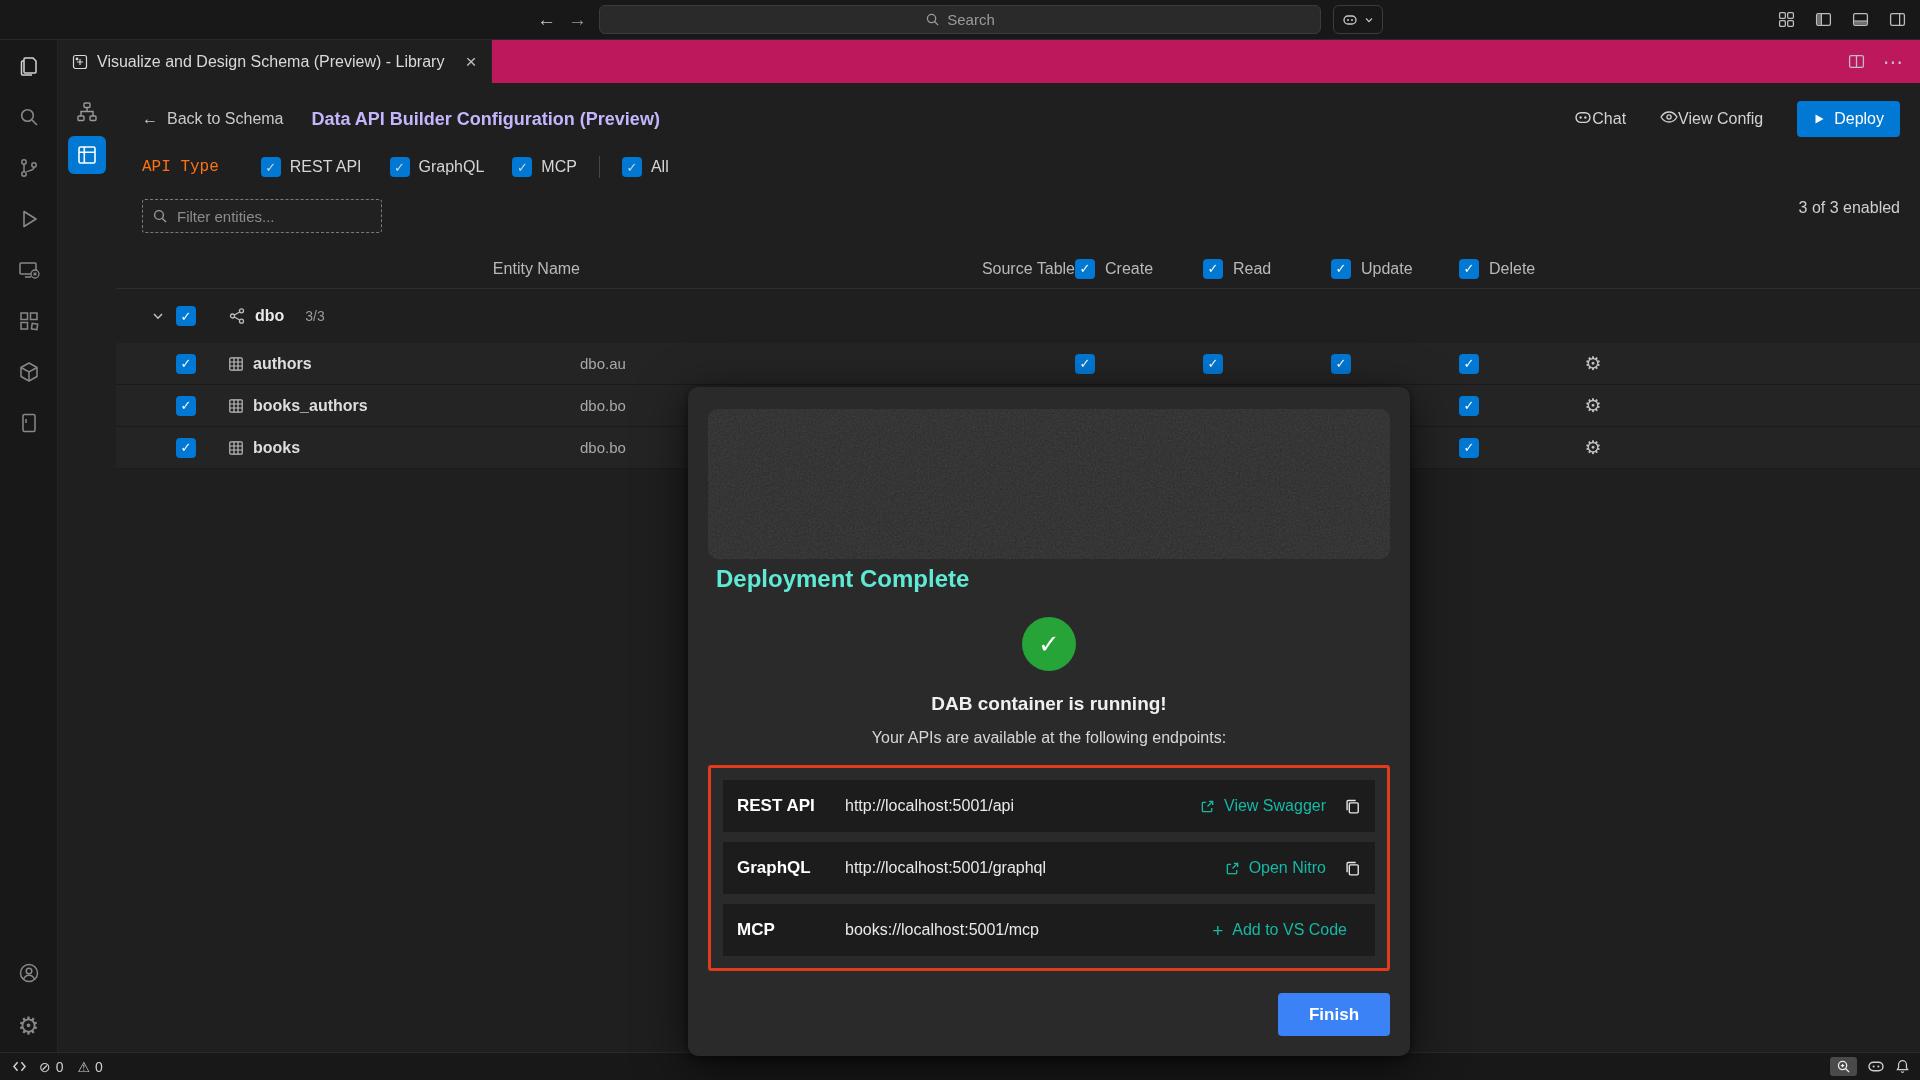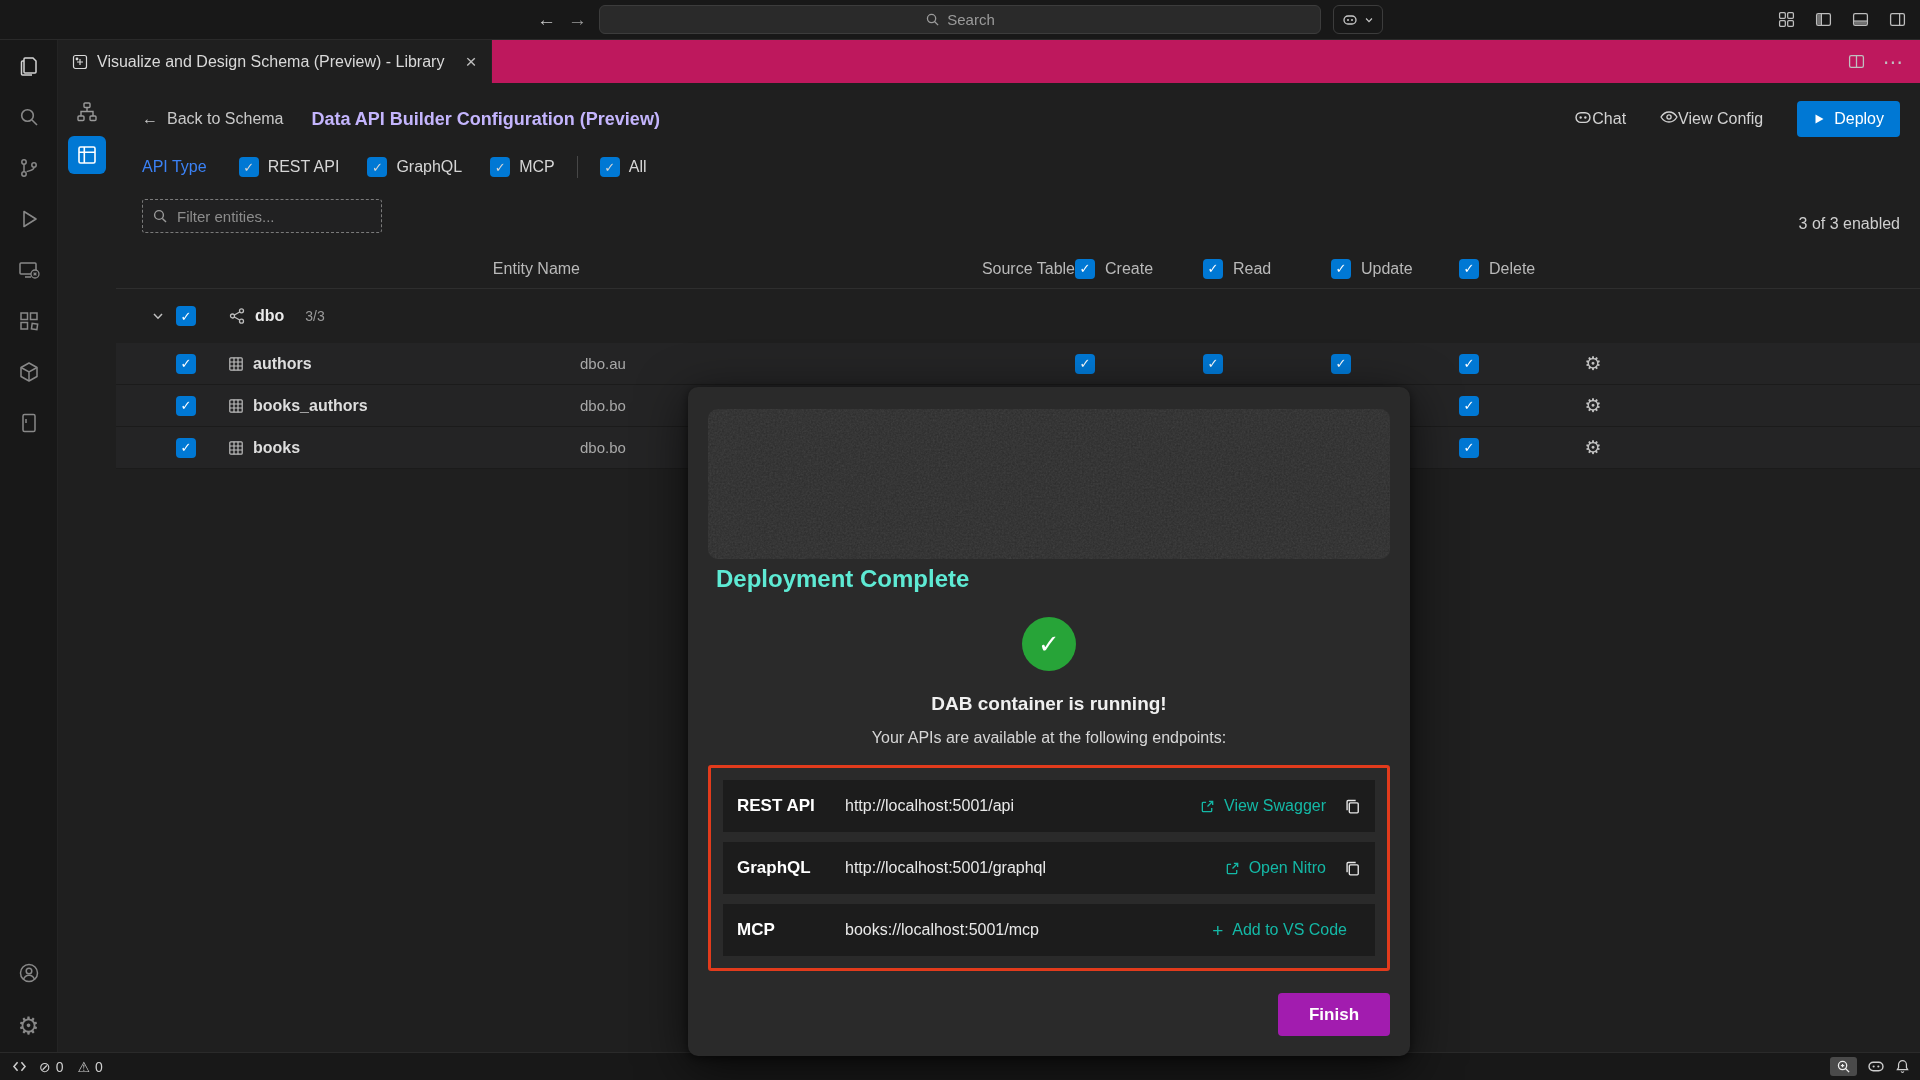--- a/index.html
+++ b/index.html
@@ -40,29 +40,29 @@
   .main { flex:1; padding:0 0 0 0; position:relative; min-width:0; }
 
   .hdr-row { display:flex; align-items:center; height:48px; margin:12px 20px 0 26px; }
   .back-link { display:flex; align-items:center; gap:9px; color:#c9c9c9; font-size:16px; cursor:pointer; }
   .page-title { margin-left:28px; font-size:18px; font-weight:700; color:#c4b5fd; }
   .hdr-actions { margin-left:auto; display:flex; align-items:center; gap:34px; }
   .hdr-act { display:flex; gap:0; color:#d2d2d2; font-size:16px; cursor:pointer; }
   .deploy-btn { background:#0078d4; border:none; color:#fff; font-size:16px; font-family:inherit; height:36px; padding:0 16px; border-radius:4px; display:flex; align-items:center; gap:9px; cursor:pointer; }
 
   .api-row { display:flex; align-items:center; height:40px; margin:4px 20px 0 26px; gap:28px; }
-  .api-label { color:#3b82f6; margin-right:4px; }
+  .api-label { color:#f97316; margin-right:14px;font-family:Liberation Mono, monospace; }
   .cb-group { display:flex; align-items:center; gap:9px; cursor:pointer; }
   .cb-group span { color:#d6d6d6; }
   .vdiv { width:1px; height:22px; background:#474747; margin:0 -6px; }
 
   .cb { width:20px; height:20px; border-radius:4px; background:#0078d4; display:inline-flex; align-items:center; justify-content:center; color:#fff; font-size:13px; font-weight:700; flex:none; cursor:pointer; }
   .cb::after { content:"✓"; }
 
-  .filter-row { display:flex; align-items:flex-end; margin:12px 20px 0 26px;gap:20px; }
+  .filter-row { display:flex; align-items:flex-start; margin:12px 20px 0 26px;gap:20px; }
   .filter-wrap { position:relative; width:240px; height:34px; }
   .filter-wrap svg { position:absolute; left:10px; top:9px; color:#9a9a9a; pointer-events:none; }
   .filter-input { width:100%; height:100%; background:#212122; border:1px dashed #7a7a7a; border-radius:3px; color:#ddd; font-size:15px; font-family:inherit; padding:0 10px 0 34px; outline:none; }
   .filter-input::placeholder { color:#8c8c8c; }
   .enabled-summary { margin-left:auto; color:#cfcfcf; font-size:16px; }
 
   
   .etable { margin-top:16px; }
   .trow { display:grid; grid-template-columns:36px 40px 364px 495px 128px 128px 128px 128px 1fr; align-items:center; padding-left:24px; }
   .thead { height:40px; color:#b9b9b9; font-size:16px; border-bottom:1px solid #2e2e2e;text-align:right; }
@@ -88,21 +88,21 @@
   .modal-status { text-align:center; font-size:19px; font-weight:700; color:#f0f0f0; margin-top:22px; }
   .modal-sub { text-align:center; font-size:16px; color:#d6d6d6; margin-top:14px; }
   .endpoint-box { margin-top:18px; border:3px solid #e23b1c; border-radius:3px; padding:12px 12px; }
   .ep-row { height:52px; background:rgba(0,0,0,.32); display:flex; align-items:center; padding:0 14px; margin-bottom:10px; }
   .ep-row:last-child { margin-bottom:0; }
   .ep-label { width:108px; font-weight:700; font-size:17px; color:#fff; flex:none; }
   .ep-url { flex:1; font-size:16px; color:#e9e9e9; }
   .ep-action { display:flex; align-items:center; gap:9px; color:#14b8a6; font-size:16px; cursor:pointer; white-space:nowrap; }
   .ep-copy { margin-left:18px; color:#e6e6e6; cursor:pointer; display:flex; }
   .ep-plus { font-size:19px; line-height:1; }
-  .finish-btn { align-self:flex-end; margin-top:22px; background:#a21caf; border:none; color:#fff; font-family:inherit; font-size:17px; font-weight:700; width:112px; height:43px; border-radius:4px; cursor:pointer; }
+  .finish-btn { align-self:flex-end; margin-top:22px; background:#3b82f6; border:none; color:#fff; font-family:inherit; font-size:17px; font-weight:700; width:112px; height:43px; border-radius:4px; cursor:pointer; }
 
   
   .statusbar { height:28px; background:#181818; border-top:1px solid #2a2a2a; display:flex; align-items:center; padding:0 10px 0 12px; color:#cfcfcf; font-size:14px; flex:none; }
   .sb-item { display:flex; align-items:center; gap:5px; margin-right:12px; cursor:pointer; }
   .sb-right { margin-left:auto; display:flex; align-items:center; gap:10px; }
   .zoom-chip { background:#4a4a4a; border-radius:3px; padding:2px 6px; display:flex; align-items:center; cursor:pointer; color:#eee; }
   .sb-ico { display:flex; cursor:pointer; color:#cfcfcf; }
 </style>
 </head>
 <body>

